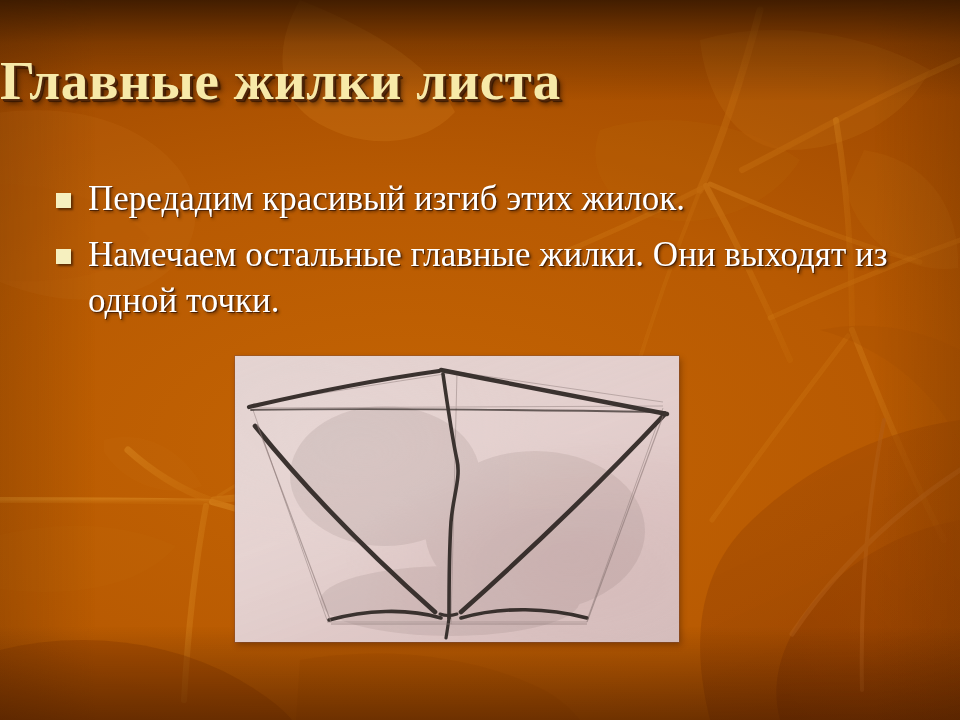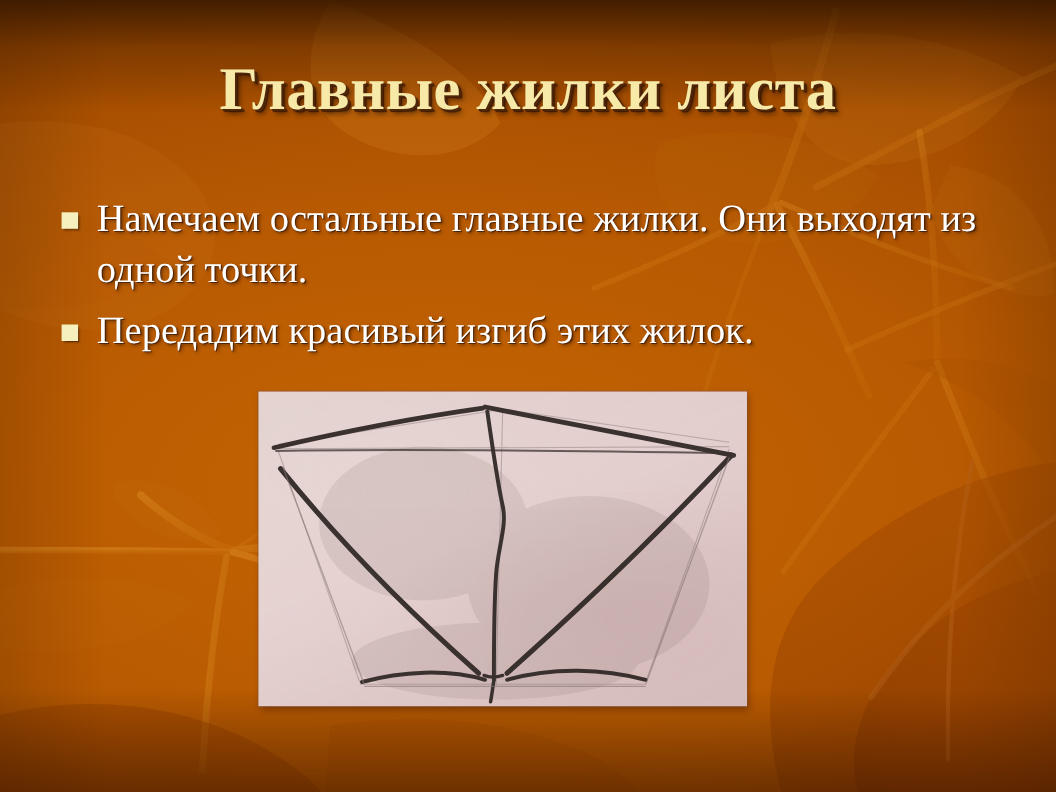--- a/index.html
+++ b/index.html
@@ -40,21 +40,20 @@
     pointer-events: none;
   }
   .bg-art svg { display: block; width: 960px; height: 720px; }
 
   
   .title {
     position: absolute;
     left: 0;
     top: 52px;
     width: 960px;
-    text-align: center;
     font-size: 55px;
     font-weight: bold;
     line-height: 1.05;
     color: #f7e9a8;
     letter-spacing: 0.5px;
     text-shadow:
        2px 2px 0 #50260a,
        3px 3px 1px rgba(40,16,0,0.75),
        4px 5px 5px rgba(30,12,0,0.55);
     white-space: nowrap;
@@ -204,25 +203,25 @@
     </svg>
   </div>
 
   <div class="bg-vignette"></div>
 
   <div class="title">Главные жилки листа</div>
 
   <div class="body">
     <div class="bullet-row">
       <span class="bullet-marker"></span>
-      <span class="bullet-text">Намечаем остальные главные жилки. Они выходят из одной точки.</span>
+      <span class="bullet-text">Передадим красивый изгиб этих жилок.</span>
     </div>
     <div class="bullet-row">
       <span class="bullet-marker"></span>
-      <span class="bullet-text">Передадим красивый изгиб этих жилок.</span>
+      <span class="bullet-text">Намечаем остальные главные жилки. Они выходят из одной точки.</span>
     </div>
   </div>
 
   <div class="sketch">
     <svg viewBox="0 0 444 286" xmlns="http://www.w3.org/2000/svg" aria-hidden="true">
       <defs>
         <linearGradient id="paperGrad" x1="0" y1="0" x2="1" y2="1">
           <stop offset="0%" stop-color="#ece0de"></stop>
           <stop offset="35%" stop-color="#e8d7d5"></stop>
           <stop offset="70%" stop-color="#e3cecd"></stop>

